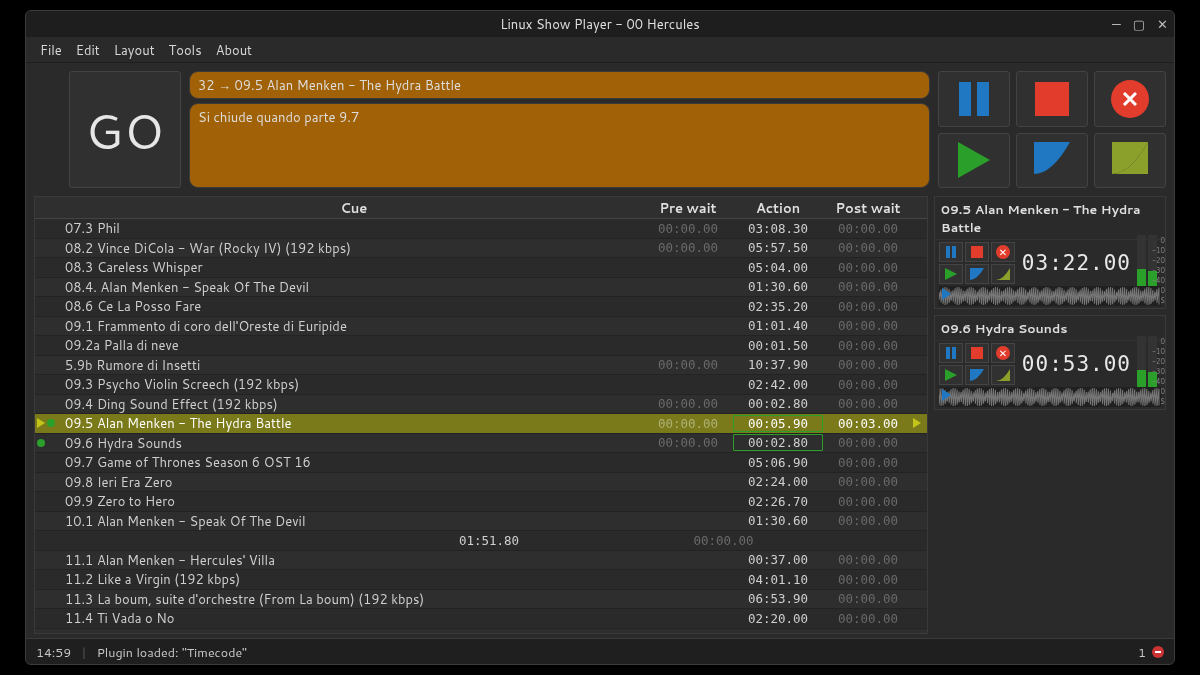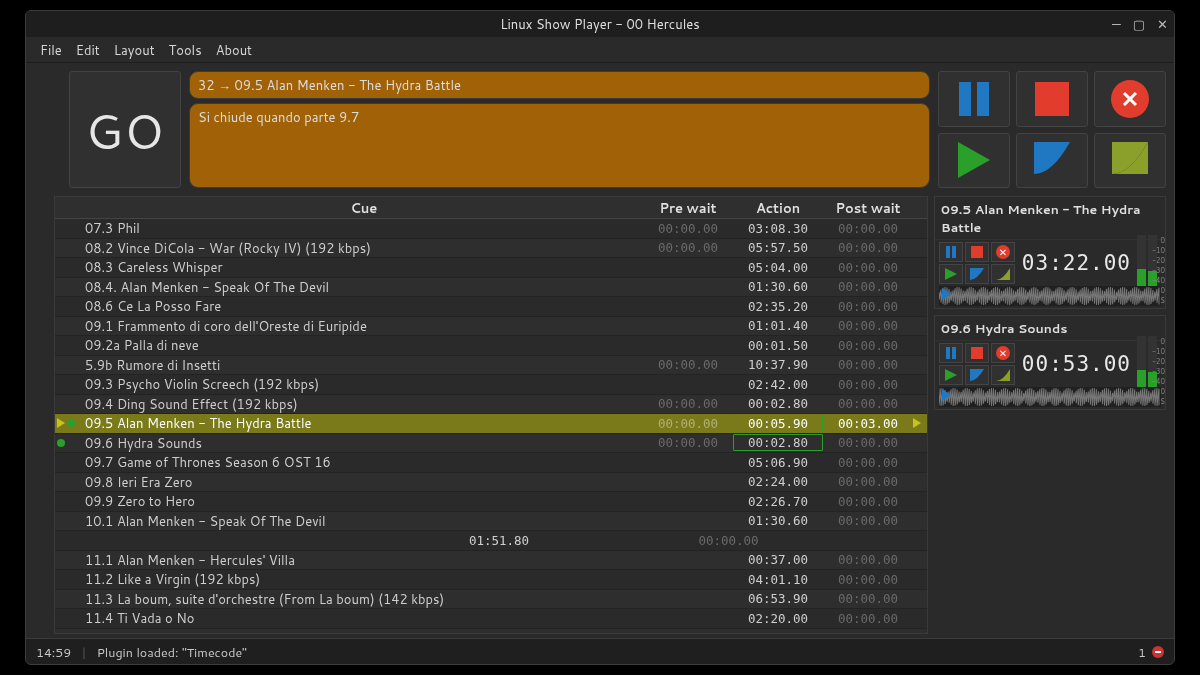--- a/index.html
+++ b/index.html
@@ -101,21 +101,21 @@
     width:38px; height:38px; border-radius:50%; background:#e23c2c;
     display:flex; align-items:center; justify-content:center;
     color:#fff; font-weight:bold; font-size:22px;
   }
   .ic-play {
     width:0;height:0;border-style:solid;border-width:18px 0 18px 32px;
     border-color: transparent transparent transparent #2aa02a;
   }
   .ic-fadeout svg, .ic-fadein svg{ width:40px;height:36px;}
   
-  .mainarea { flex:1; display:flex; gap:6px; padding: 0 8px 4px 8px; overflow:hidden;margin-left:20px; }
+  .mainarea { flex:1; display:flex; gap:6px; padding: 0 8px 4px 8px; overflow:hidden; }
   .cue-list { flex:1; display:flex; flex-direction:column; background:#2a2a2a; border:1px solid #3a3a3a; overflow:hidden; position:relative;}
   .cue-header {
     display:flex; background:#2f2f2f; color:#e0e0e0; font-weight:600;
     border-bottom:1px solid #444;
     height:22px; align-items:center;
   }
   .col-cue { flex:1; text-align:center; }
   .col-t { width:90px; text-align:center; }
   .cue-rows { flex:1; overflow-y:auto; font-family: "DejaVu Sans Mono","Consolas",monospace; font-size:12.5px;}
   .cue-rows::-webkit-scrollbar{width:8px;}
@@ -396,21 +396,21 @@
           <div class="cue-row">
             <div class="mk"></div>
             <div class="name">11.2 Like a Virgin (192  kbps)</div>
             <div class="t dim"></div>
             <div class="t">04:01.10</div>
             <div class="t dim">00:00.00</div>
             <div style="width: 14px;"></div>
           </div>
           <div class="cue-row">
             <div class="mk"></div>
-            <div class="name">11.3 La boum, suite d'orchestre (From La boum) (142  kbps)</div>
+            <div class="name">11.3 La boum, suite d'orchestre (From La boum) (192  kbps)</div>
             <div class="t dim"></div>
             <div class="t">06:53.90</div>
             <div class="t dim">00:00.00</div>
             <div style="width: 14px;"></div>
           </div>
           <div class="cue-row">
             <div class="mk"></div>
             <div class="name">11.4 Ti Vada o No</div>
             <div class="t dim"></div>
             <div class="t">02:20.00</div>

